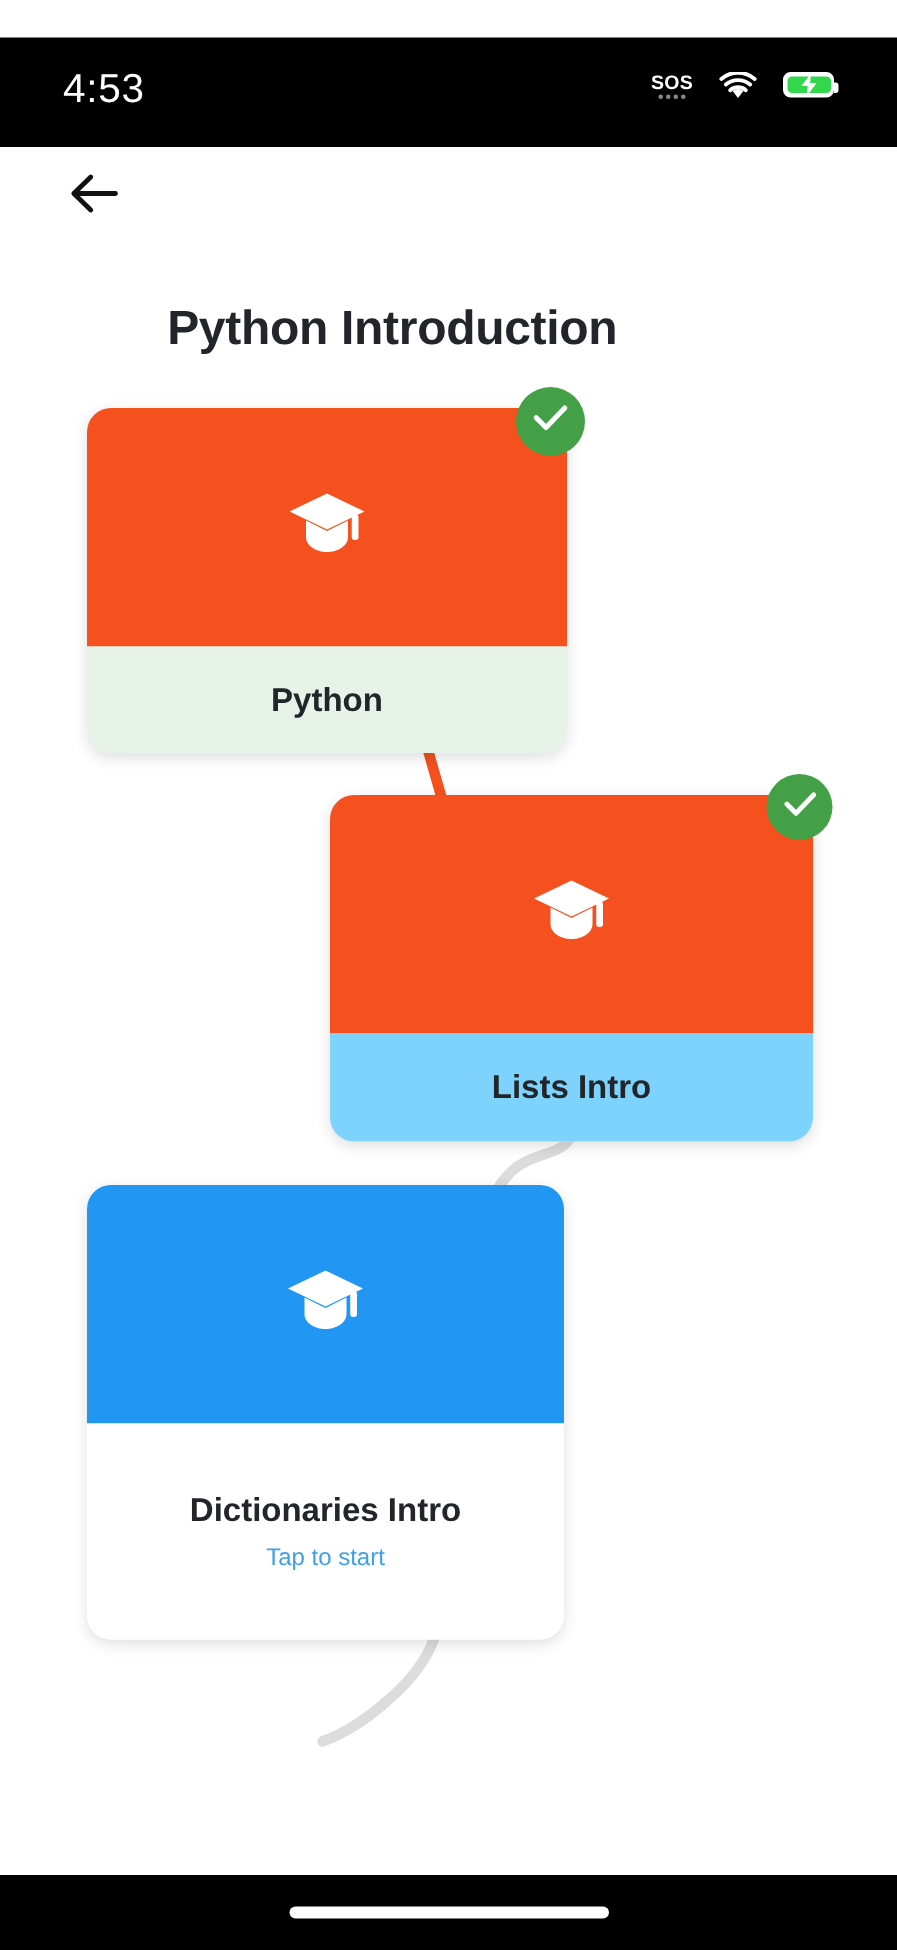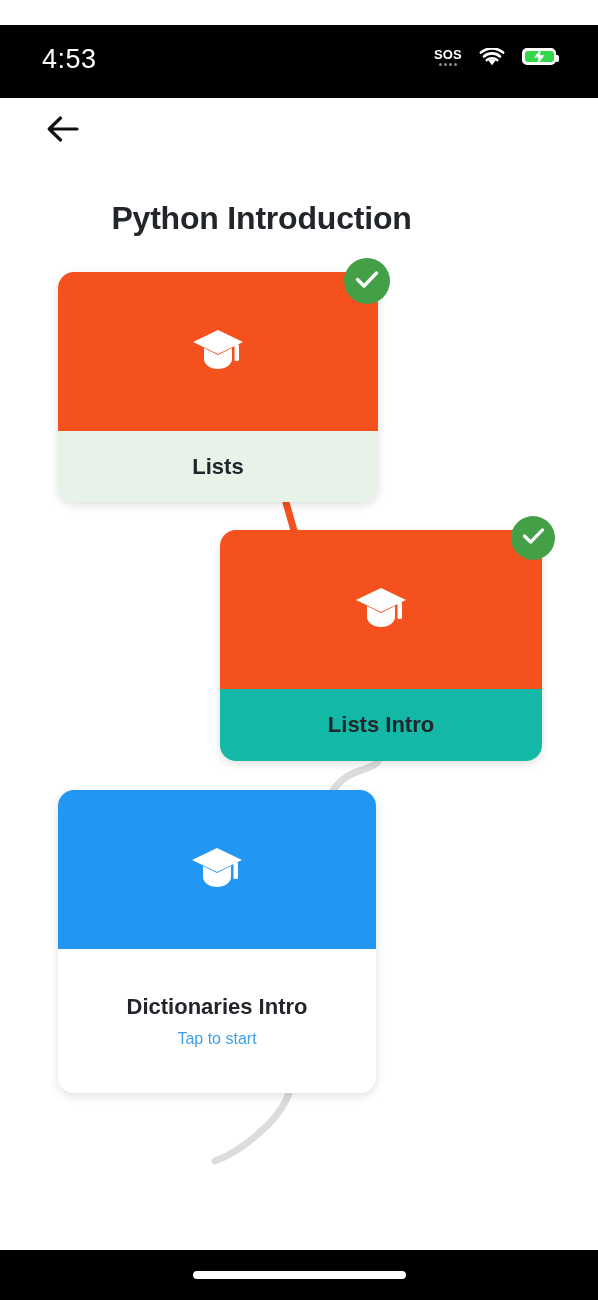--- a/index.html
+++ b/index.html
@@ -71,21 +71,21 @@
   }
   .card-title { font-size:22px; font-weight:700; color:#22252A; }
   .card-sub { font-size:16px; font-weight:400; color:#3FA0E8; margin-top:10px; }
 
   .card-1 { left:58px; top:272px; width:320px; }
   .card-1 .card-head { background:#F4511E; }
   .card-1 .card-body { background:#E7F2E8; height:71px; }
 
   .card-2 { left:220px; top:530px; width:322px; }
   .card-2 .card-head { background:#F4511E; }
-  .card-2 .card-body { background:#14b8a6; height:72px;justify-content:center; }
+  .card-2 .card-body { background:#7dd3fc; height:72px;justify-content:center; }
 
   .card-3 { left:58px; top:790px; width:318px; }
   .card-3 .card-head { background:#2196F3; }
   .card-3 .card-body { background:#FFFFFF; height:144px; }
 
   .badge {
     position:absolute; border-radius:50%; background:#43A047;
     display:flex; align-items:center; justify-content:center;
   }
   .badge-1 { width:46px; height:46px; right:-12px; top:-14px; }
@@ -156,21 +156,21 @@
     <div class="card-head">
       <span>
         <svg width="54" height="46" viewBox="0 0 54 46">
           <path d="M27 3 L52 15 L27 27 L2 15 Z" fill="#ffffff"></path>
           <path d="M13 21 L13 32 C13 38, 20 42, 27 42 C34 42, 41 38, 41 32 L41 21 L27 28 Z" fill="#ffffff"></path>
           <rect x="43.5" y="17" width="4.5" height="17" rx="1.6" fill="#ffffff"></rect>
         </svg>
       </span>
     </div>
     <div class="card-body">
-      <div class="card-title">Lists</div>
+      <div class="card-title">Python</div>
     </div>
     <div class="badge badge-1">
       <span>
         <svg width="24" height="19" viewBox="0 0 24 19">
           <path d="M2.5 9.5 L9 16 L21.5 3" stroke="#ffffff" stroke-width="3.4" fill="none" stroke-linecap="round" stroke-linejoin="round"></path>
         </svg>
       </span>
     </div>
   </div>
 

